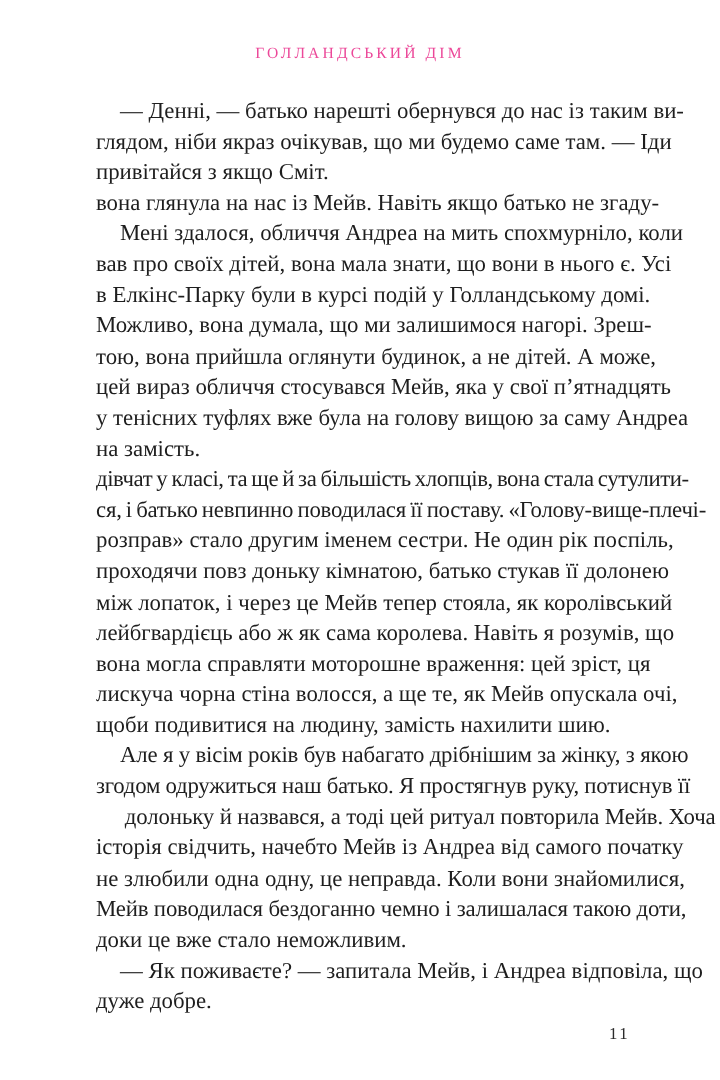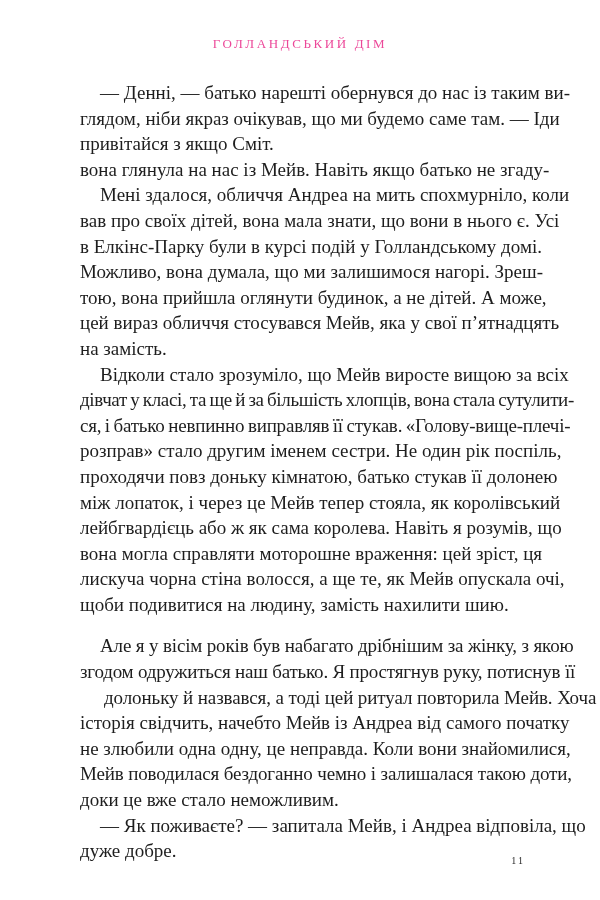--- a/index.html
+++ b/index.html
@@ -6,21 +6,21 @@
   body { width: 600px; height: 900px; position: relative; overflow: hidden;
          font-family: "Liberation Serif", "DejaVu Serif", serif; color: #1e1e1e; }
   .running-head { position: absolute; top: 36px; left: 0; width: 600px; text-align: center;
                   font-size: 13px; letter-spacing: 2.6px; color: #ec4899; }
   .body-text { position: absolute; top: 80px; left: 80px; width: 445px; }
   .line { height: 25.6px; line-height: 25.6px; font-size: 19px; white-space: nowrap;
           text-align: justify; text-align-last: justify; overflow: visible; }
   .line.last { text-align-last: left; }
   .line.indent { padding-left: 20px; }
   .page-number { position: absolute; top: 855px; left: 480px; width: 45px; text-align: right;
-                 font-size: 10px; letter-spacing: 2px; color: #2a2a2a; }
+                 font-size: 14px; letter-spacing: 2px; color: #2a2a2a; }
 </style>
 </head>
 <body>
 
 <div>
   <div class="running-head">ГОЛЛАНДСЬКИЙ ДІМ</div>
 
   <div class="body-text">
 
     <div>
@@ -30,38 +30,38 @@
     </div>
 
     <div>
       <div class="line">вона глянула на нас із Мейв. Навіть якщо батько не згаду-</div>
       <div class="line indent">Мені здалося, обличчя Андреа на мить спохмурніло, коли</div>
       <div class="line">вав про своїх дітей, вона мала знати, що вони в нього є. Усі</div>
       <div class="line">в Елкінс-Парку були в курсі подій у Голландському домі.</div>
       <div class="line">Можливо, вона думала, що ми залишимося нагорі. Зреш-</div>
       <div class="line">тою, вона прийшла оглянути будинок, а не дітей. А може,</div>
       <div class="line">цей вираз обличчя стосувався Мейв, яка у свої п’ятнадцять</div>
+      <div class="line">у тенісних туфлях вже була на голову вищою за саму Андреа</div>
       <div class="line last">на замість.</div>
     </div>
 
     <div>
-      <div class="line indent">Відколи стало зрозуміло, що Мейв виросте вищою за всіх</div>
       <div class="line" style="letter-spacing:-0.35px; word-spacing:-1px;">дівчат у класі, та ще й за більшість хлопців, вона стала сутулити-</div>
-      <div class="line" style="letter-spacing:-0.2px; word-spacing:-1px;">ся, і батько невпинно виправляв її стукав. «Голову-вище-плечі-</div>
+      <div class="line" style="letter-spacing:-0.2px; word-spacing:-1px;">ся, і батько невпинно поводилася її поставу. «Голову-вище-плечі-</div>
       <div class="line">розправ» стало другим іменем сестри. Не один рік поспіль,</div>
       <div class="line">проходячи повз доньку кімнатою, батько стукав її долонею</div>
       <div class="line">між лопаток, і через це Мейв тепер стояла, як королівський</div>
       <div class="line">лейбгвардієць або ж як сама королева. Навіть я розумів, що</div>
       <div class="line">вона могла справляти моторошне враження: цей зріст, ця</div>
       <div class="line">лискуча чорна стіна волосся, а ще те, як Мейв опускала очі,</div>
       <div class="line last">щоби подивитися на людину, замість нахилити шию.</div>
     </div>
 
     <div>
-      <div class="line indent" style="letter-spacing:-0.15px;margin-top:16px;">Але я у вісім років був набагато дрібнішим за жінку, з якою</div>
+      <div class="line indent" style="letter-spacing:-0.15px;">Але я у вісім років був набагато дрібнішим за жінку, з якою</div>
       <div class="line" style="letter-spacing:-0.2px;">згодом одружиться наш батько. Я простягнув руку, потиснув її</div>
       <div class="line" style="letter-spacing:-0.1px;margin-left:24px;">долоньку й назвався, а тоді цей ритуал повторила Мейв. Хоча</div>
       <div class="line">історія свідчить, начебто Мейв із Андреа від самого початку</div>
       <div class="line">не злюбили одна одну, це неправда. Коли вони знайомилися,</div>
       <div class="line" style="letter-spacing:-0.15px;">Мейв поводилася бездоганно чемно і залишалася такою доти,</div>
       <div class="line last">доки це вже стало неможливим.</div>
     </div>
 
     <div>
       <div class="line indent">— Як поживаєте? — запитала Мейв, і Андреа відповіла, що</div>

